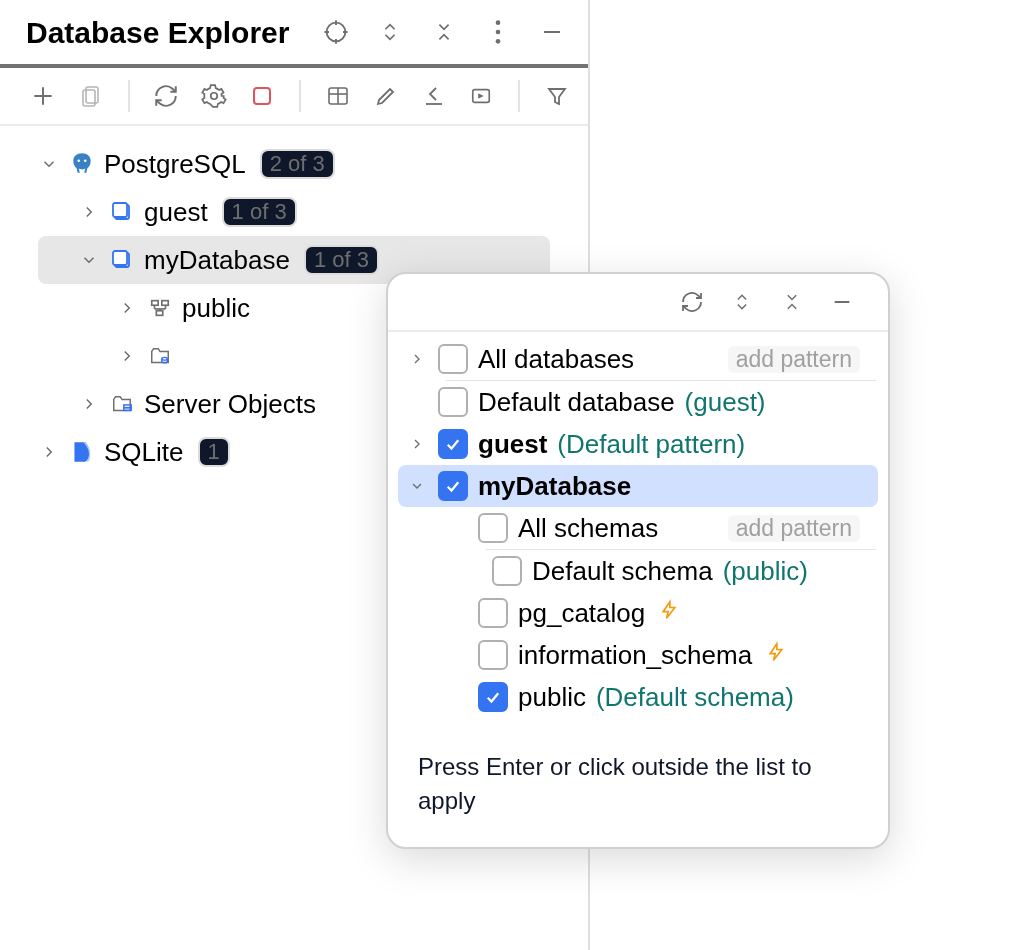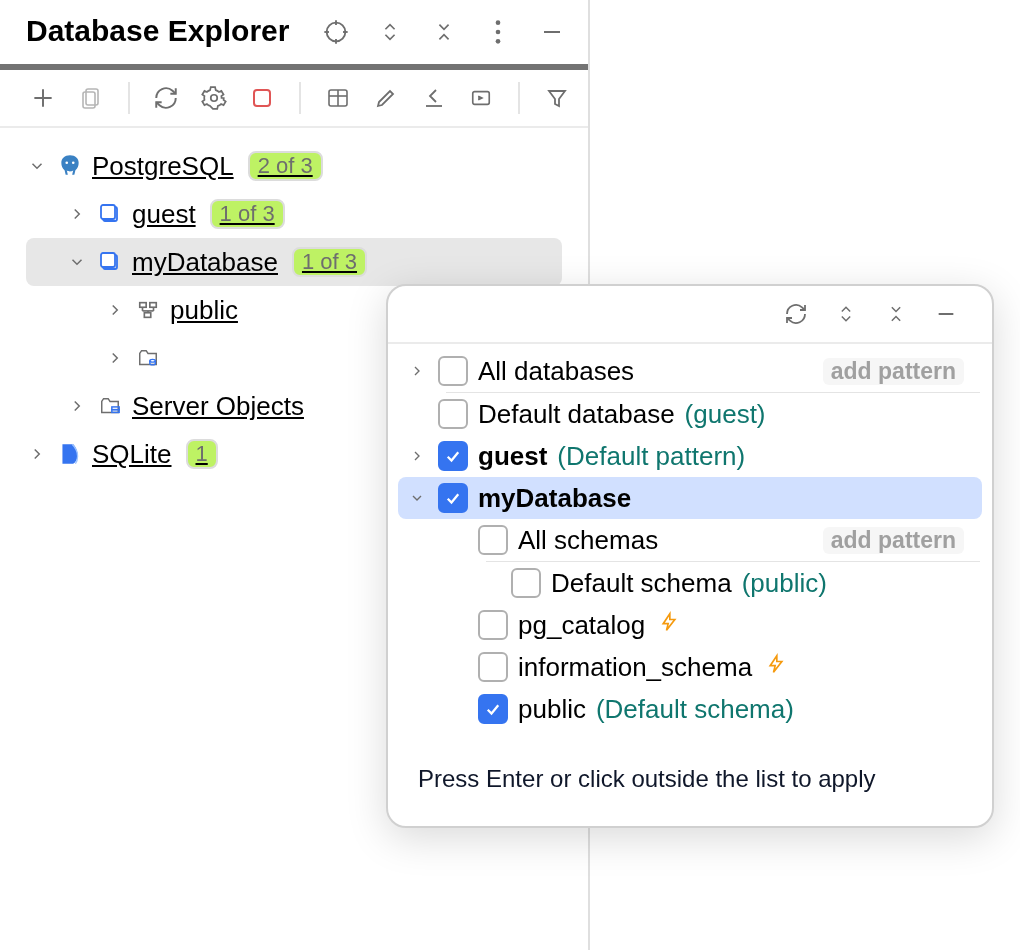--- a/index.html
+++ b/index.html
@@ -17,23 +17,23 @@
     border-top: none;
     border-left: none;
     border-bottom: none;
     width: 590px;
     height: 950px;
     position: relative;
   }
   
   .hdr {
     display: flex;
-    align-items: flex-start;
+    align-items: flex-end;
     padding: 14px 18px 14px 26px;
-    border-bottom: 6px solid #737373;
+    border-bottom: 4px solid #737373;
   }
   .hdr-title {
     font-weight: 700;
     font-size: 30px;
     flex: 1;
   }
   .hdr-actions { display:flex; gap: 18px; align-items:center; }
   .iconbtn {
     width: 36px; height: 36px;
     display: inline-flex; align-items: center; justify-content: center;
@@ -47,21 +47,21 @@
     gap: 14px;
     padding: 10px 14px 10px 26px;
     border-bottom: 2px solid #ebebeb;
   }
   .tb-sep {
     width: 2px; height: 32px;
     background: #e4e4e4;
     margin: 0 6px;
   }
   
-  .tree { padding: 14px 4px; text-decoration: underline; }
+  .tree { padding: 14px 16px; }
   .row {
     display: flex;
     align-items: center;
     height: 48px;
     padding-left: 22px;
     gap: 8px;
     white-space: nowrap;
   }
   .row.sel {
     background: #e7e7e7;
@@ -79,30 +79,30 @@
   .arrow.blank { visibility:hidden; }
   .treeicon { width:28px; height:28px; display:inline-flex; align-items:center; justify-content:center; }
   .label { font-size:26px; }
   .badge {
     font-size: 22px;
     color: #6e6e6e;
     border: 2px solid #dcdcdc;
     border-radius: 8px;
     padding: 0 8px;
     margin-left: 6px;
-    background: #bef264;
+    background: #0f172a;
   }
   .indent1 { padding-left: 62px; }
   .indent2 { padding-left: 100px; }
   .row.sel.indent1 { padding-left: 40px; }
   
   .popup {
     position: absolute;
-    left: 386px; top: 284px;
-    width: 608px;
+    left: 386px; top: 272px;
+    width: 504px;
     background: #fff;
     border: 2px solid #d0d0d0;
     border-radius: 20px;
     box-shadow: 0 10px 40px rgba(0,0,0,0.15);
     overflow: hidden;
   }
   .popup-hdr {
     display:flex; justify-content: flex-end; align-items:center;
     gap: 14px;
     padding: 10px 28px 10px 20px;
@@ -139,21 +139,20 @@
   .bold { font-weight: 700; }
   .muted { color: #0f766e; text-align: right; }
   .addpat {
     font-size: 23px;
     color: #a0a0a0;
     margin-left: auto;
     margin-right: 28px;
     padding: 0 8px;
     background: #f6f6f6;
     border-radius: 6px;
-    font-weight: bold;
   }
   .divline {
     border-bottom: 1px solid #e4e4e4;
     margin-left: 58px;
     margin-right: 12px;
   }
   .bolt { color: #f59a0e; margin-left:4px; }
   .hint {
     font-size: 24px;
     color: #0f172a;
@@ -471,21 +470,21 @@
       </div>
 
       <div class="prow" style="padding-left:58px">
         <span class="arrow blank"></span>
         <span class="cb"></span>
         <span class="plabel">All schemas</span>
         <span class="addpat">add pattern</span>
       </div>
       <div class="divline" style="margin-left:98px"></div>
 
-      <div class="prow" style="padding-left:91px">
+      <div class="prow" style="padding-left:72px">
         <span class="arrow blank"></span>
         <span class="cb"></span>
         <span class="plabel">Default schema</span>
         <span class="plabel muted">(public)</span>
       </div>
 
       <div class="prow" style="padding-left:58px">
         <span class="arrow blank"></span>
         <span class="cb"></span>
         <span class="plabel">pg_catalog</span>

